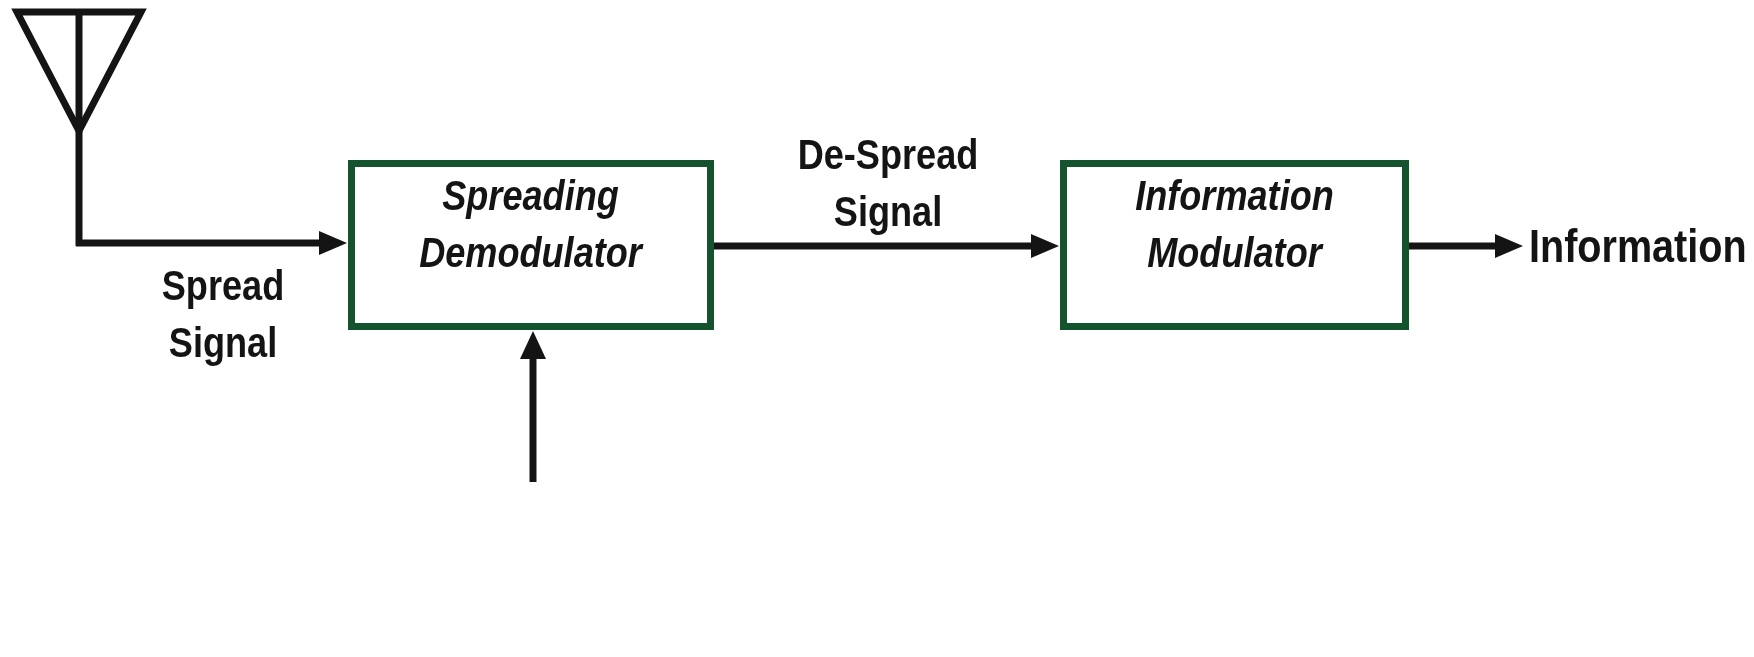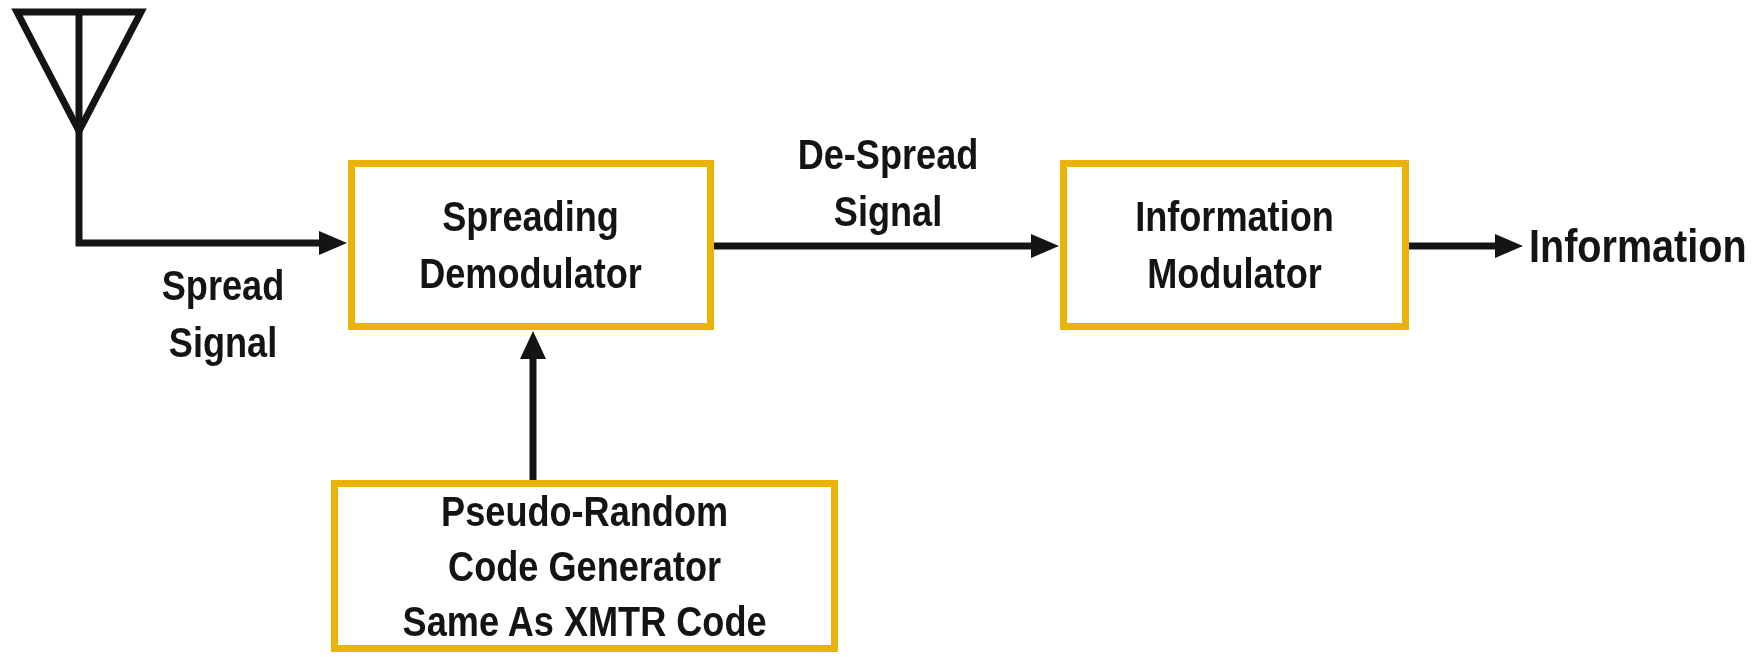--- a/index.html
+++ b/index.html
@@ -12,25 +12,25 @@
     color: #141414;
     font-family: "Liberation Sans", "DejaVu Sans", sans-serif;
     overflow: hidden;
   }
   .wires { position: absolute; left: 0; top: 0; width: 1754px; height: 657px; }
   .stroke { stroke: #141414; stroke-width: 7; fill: none; stroke-linejoin: miter; }
   .fill { fill: #141414; stroke: none; }
 
   .box {
     position: absolute;
-    border: 7px solid #eab308;
+    border: 7px solid #14532d;
     background: #ffffff;
     display: flex;
-    align-items: center;
     justify-content: center;
+    font-style: italic;
   }
   .boxlabel, .edgelabel {
     font-weight: bold;
     font-size: 42px;
     line-height: 57px;
     white-space: pre-line;
     text-align: center;
     transform: scaleX(0.86);
     transform-origin: center center;
   }
@@ -80,25 +80,20 @@
   <div class="box" id="box-spreading">
     <span class="boxlabel">Spreading
 Demodulator</span>
   </div>
 
   <div class="box" id="box-information">
     <span class="boxlabel">Information
 Modulator</span>
   </div>
 
-  <div class="box" id="box-codegen">
-    <span class="boxlabel">Pseudo-Random
-Code Generator
-Same As XMTR Code</span>
-  </div>
 
   <div class="edgelabel" id="label-spread">Spread
 Signal</div>
 
   <div class="edgelabel" id="label-despread">De-Spread
 Signal</div>
 
   <div class="edgelabel" id="label-information">Information</div>
 
 </div>

